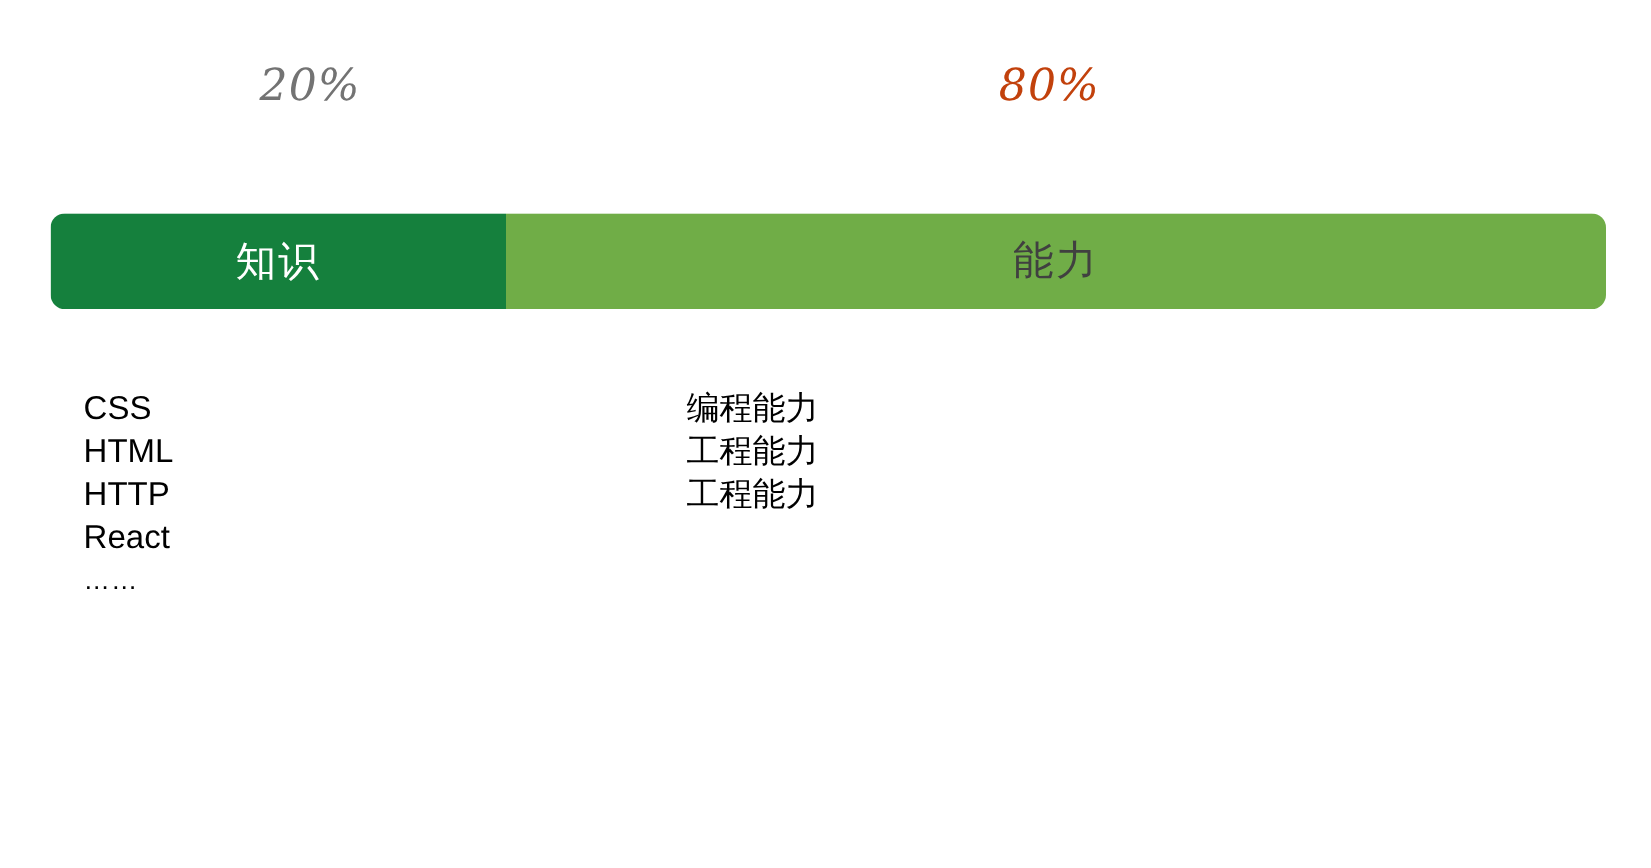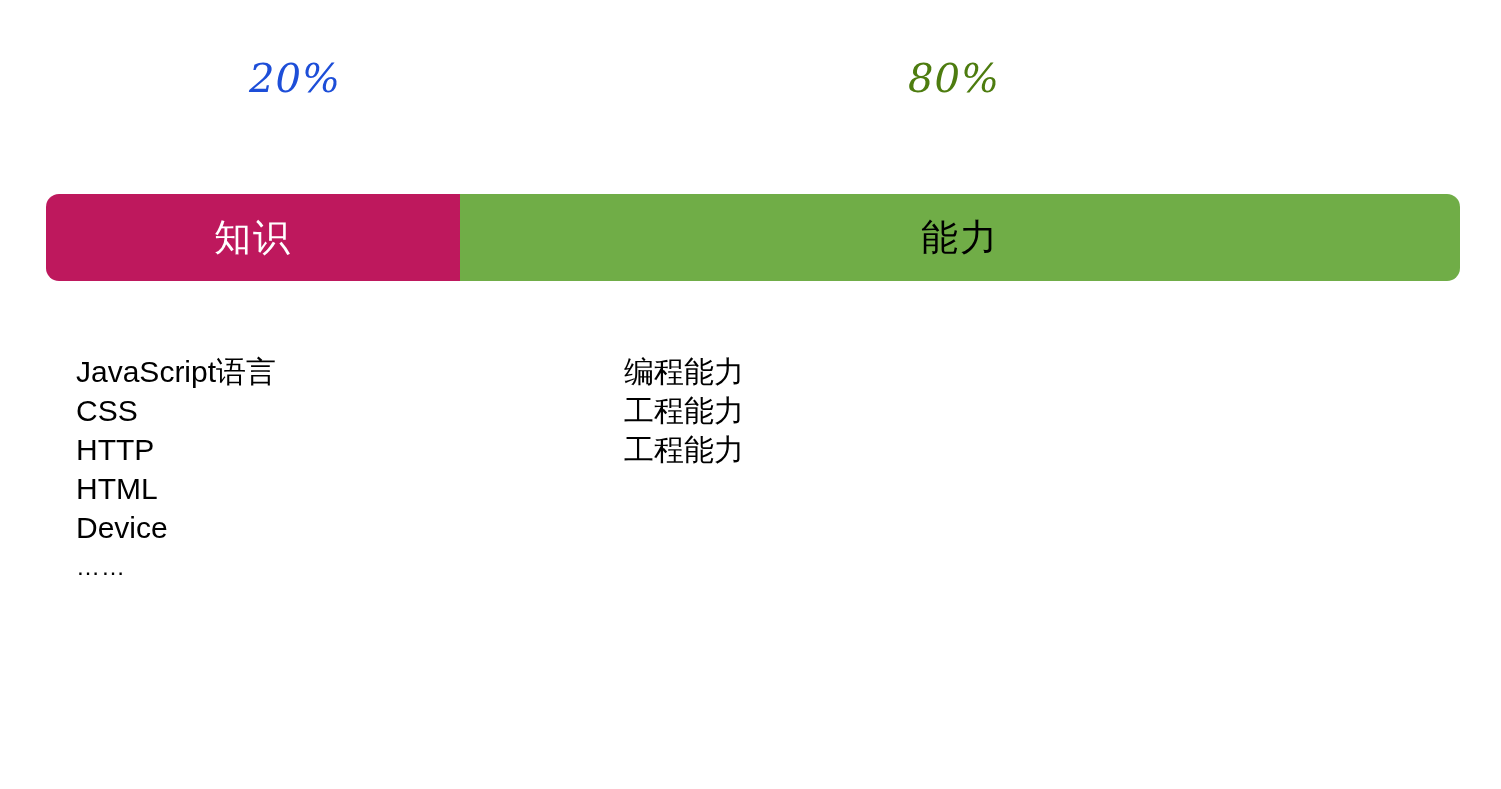--- a/index.html
+++ b/index.html
@@ -22,27 +22,26 @@
     font-size: 40px;
     font-style: italic;
     font-weight: 400;
     letter-spacing: 1px;
     line-height: 1;
     white-space: nowrap;
   }
   #pct-knowledge {
     left: 236px;
     top: 58px;
-    color: #1d4ed8;
-    margin-left: 13px;
+    color: #737373;
   }
   #pct-ability {
     left: 908px;
     top: 58px;
-    color: #4d7c0f;
+    color: #c2410c;
   }
 
   
   #split-bar {
     position: absolute;
     left: 46px;
     top: 194px;
     width: 1414px;
     height: 87px;
     display: flex;
@@ -51,34 +50,34 @@
   }
   .bar-seg {
     display: flex;
     align-items: center;
     justify-content: center;
     height: 100%;
     box-sizing: border-box;
   }
   #bar-segment-knowledge {
     width: 414px;
-    background: #be185d;
+    background: #15803d;
   }
   #bar-segment-ability {
     width: 1000px;
     background: #70AD47;
   }
   .bar-label {
     font-size: 37px;
     line-height: 1;
     letter-spacing: 2px;
     font-weight: 400;
   }
   #bar-label-knowledge { color: #ffffff; }
-  #bar-label-ability  { color: #000000; font-family: Liberation Serif, serif; }
+  #bar-label-ability  { color: #404040; font-family: Liberation Serif, serif; }
 
   
   .list {
     position: absolute;
     top: 352px;
     color: #000000;
     font-size: 30px;
     line-height: 39px;
     white-space: nowrap;
   }
@@ -105,25 +104,24 @@
     <span class="bar-label" id="bar-label-knowledge">知识</span>
   </div>
 
   <div class="bar-seg" id="bar-segment-ability">
     <span class="bar-label" id="bar-label-ability">能力</span>
   </div>
 
 </div>
 
 <div class="list" id="list-knowledge">
-  <div class="list-item">JavaScript语言</div>
   <div class="list-item">CSS</div>
+  <div class="list-item">HTML</div>
   <div class="list-item">HTTP</div>
-  <div class="list-item">HTML</div>
-  <div class="list-item">Device</div>
+  <div class="list-item">React</div>
   <div class="list-item ellipsis">……</div>
 </div>
 
 <div class="list" id="list-ability">
   <div class="list-item">编程能力</div>
   <div class="list-item">工程能力</div>
   <div class="list-item">工程能力</div>
 </div>
 
 </body></html>

